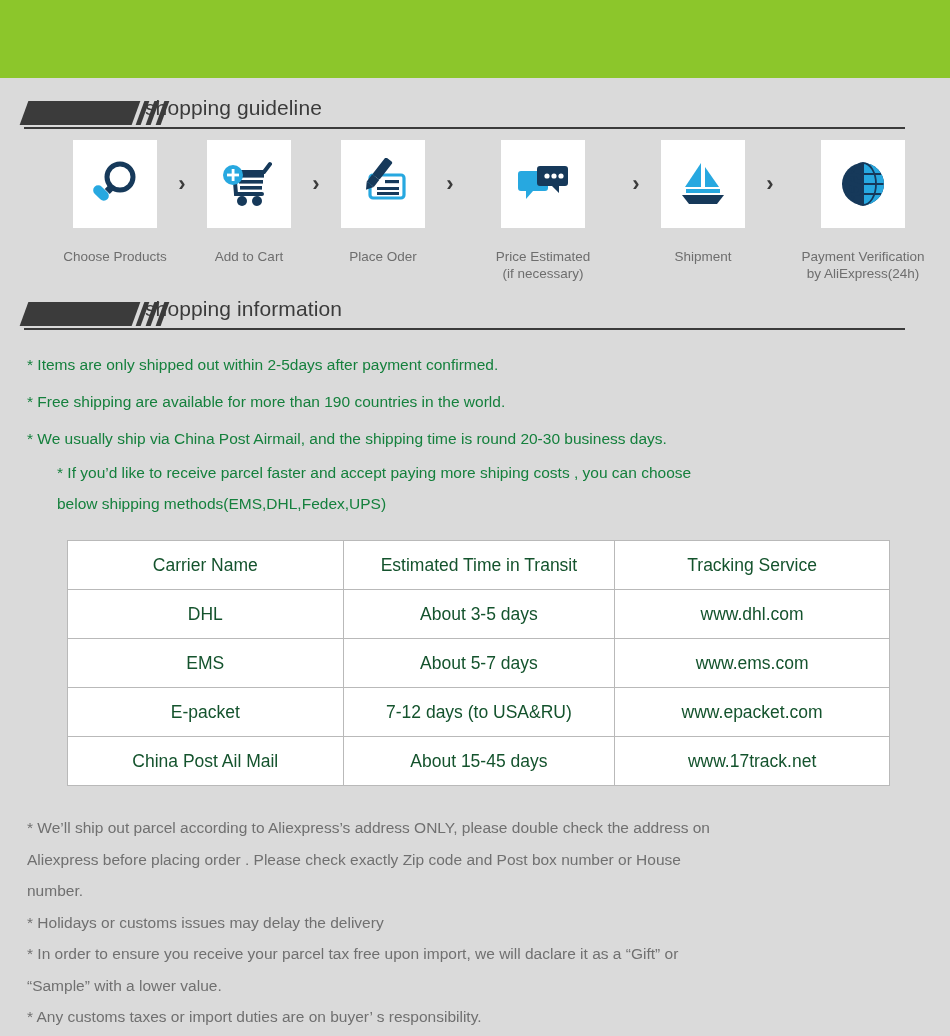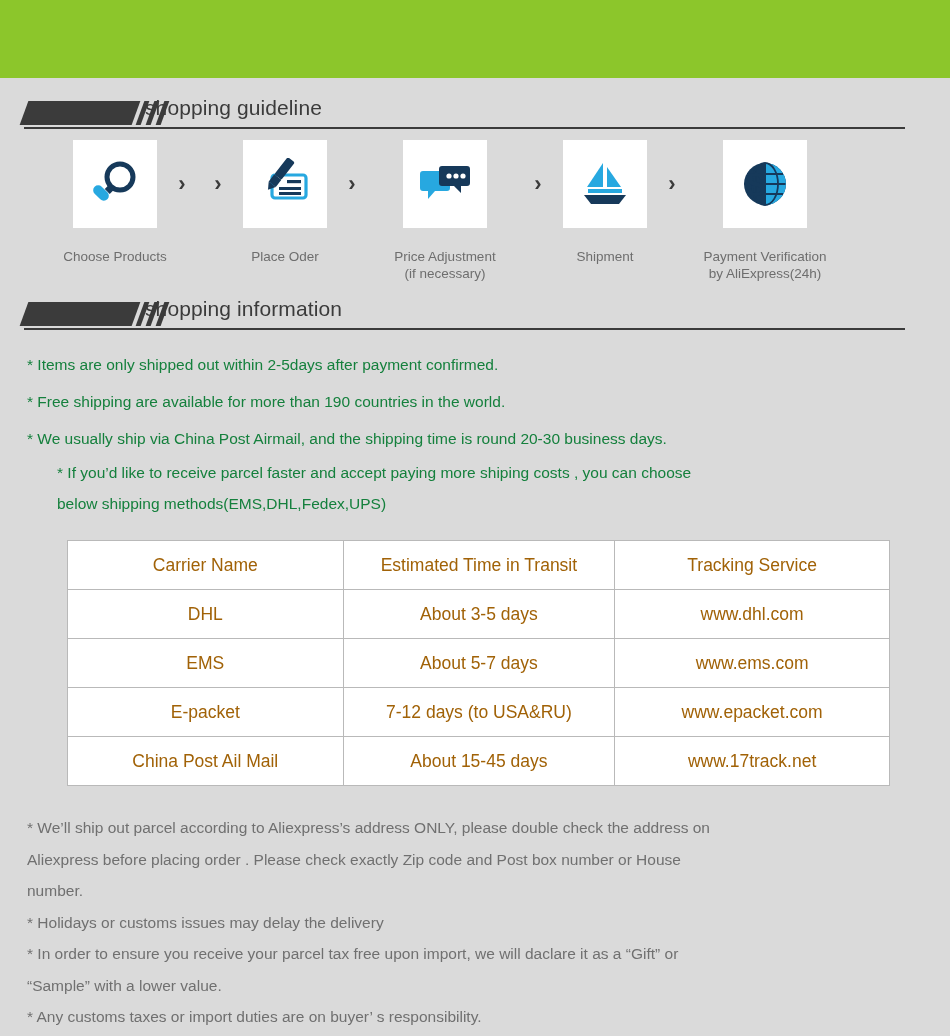--- a/index.html
+++ b/index.html
@@ -130,21 +130,21 @@
     position: absolute;
     left: 67px; top: 540px;
     width: 823px;
     border-collapse: collapse;
     background: #ffffff;
   }
   .tbl td {
     border: 1px solid #b9b9b9;
     background: #ffffff;
     text-align: center;
-    color: #a16207;
+    color: #14532d;
     font-size: 17.5px;
     height: 49px;
     padding: 0 12px;
   }
   .tbl td.c0 { width: 276px; }
   .tbl td.c1 { width: 272px; }
   .tbl td.c2 { width: 275px; text-align: center; }
 
   
   .bottom-lines {
@@ -184,20 +184,37 @@
           <path d="M28 15a8 8 0 0 1 8 0" fill="none" stroke="#ffffff" stroke-width="2"></path>
           <rect x="9" y="28" width="10" height="18" rx="5" transform="rotate(-45 14 37)" fill="#27a8e0"></rect>
           <rect x="19" y="30" width="7" height="7" transform="rotate(-45 22 33)" fill="#16395a"></rect>
         </svg>
       </div>
       <div class="step-label">Choose Products</div>
     </div>
 
     <div class="chev">›</div>
 
+    <div class="step">
+      <div class="step-box">
+        <svg width="58" height="52" viewBox="0 0 58 52">
+          <path d="M14 14 H44 L50 6" fill="none" stroke="#16395a" stroke-width="4" stroke-linecap="round"></path>
+          <rect x="18" y="16" width="26" height="3.6" fill="#16395a"></rect>
+          <rect x="19" y="22" width="24" height="3.6" fill="#16395a"></rect>
+          <rect x="20" y="28" width="22" height="3.6" fill="#16395a"></rect>
+          <path d="M14 12 L16 36 H42" fill="none" stroke="#16395a" stroke-width="4" stroke-linecap="round"></path>
+          <circle cx="22" cy="43" r="5" fill="#16395a"></circle>
+          <circle cx="37" cy="43" r="5" fill="#16395a"></circle>
+          <circle cx="13" cy="17" r="10" fill="#27a8e0"></circle>
+          <rect x="11.7" y="11" width="2.8" height="12" fill="#ffffff"></rect>
+          <rect x="7" y="15.6" width="12" height="2.8" fill="#ffffff"></rect>
+        </svg>
+      </div>
+      <div class="step-label">Add to Cart</div>
+    </div>
 
     <div class="chev">›</div>
 
     <div class="step">
       <div class="step-box">
         <svg width="56" height="52" viewBox="0 0 56 52">
           <rect x="15" y="17" width="34" height="23" rx="3" fill="none" stroke="#27a8e0" stroke-width="3.2"></rect>
           <rect x="30" y="22" width="14" height="3.2" fill="#16395a"></rect>
           <rect x="22" y="29" width="22" height="3" fill="#16395a"></rect>
           <rect x="22" y="34" width="22" height="3" fill="#16395a"></rect>
@@ -216,21 +233,21 @@
     <div class="step wide">
       <div class="step-box">
         <svg width="56" height="48" viewBox="0 0 56 48">
           <path d="M6 11 h24 a3 3 0 0 1 3 3 v14 a3 3 0 0 1 -3 3 h-12 l-7 8 v-8 h-5 a3 3 0 0 1 -3 -3 v-14 a3 3 0 0 1 3 -3 z" fill="#27a8e0"></path>
           <path d="M25 6 h25 a3 3 0 0 1 3 3 v14 a3 3 0 0 1 -3 3 h-6 v7 l-7 -7 h-12 a3 3 0 0 1 -3 -3 v-14 a3 3 0 0 1 3 -3 z" fill="#16395a"></path>
           <circle cx="32" cy="16" r="2.6" fill="#ffffff"></circle>
           <circle cx="39" cy="16" r="2.6" fill="#ffffff"></circle>
           <circle cx="46" cy="16" r="2.6" fill="#ffffff"></circle>
         </svg>
       </div>
-      <div class="step-label">Price Adjustment
+      <div class="step-label">Price Estimated
 (if necessary)</div>
     </div>
 
     <div class="chev">›</div>
 
     <div class="step">
       <div class="step-box">
         <svg width="56" height="50" viewBox="0 0 56 50">
           <path d="M26 4 L26 28 L10 28 Z" fill="#27a8e0"></path>
           <path d="M30 8 L44 28 L30 28 Z" fill="#27a8e0"></path>

